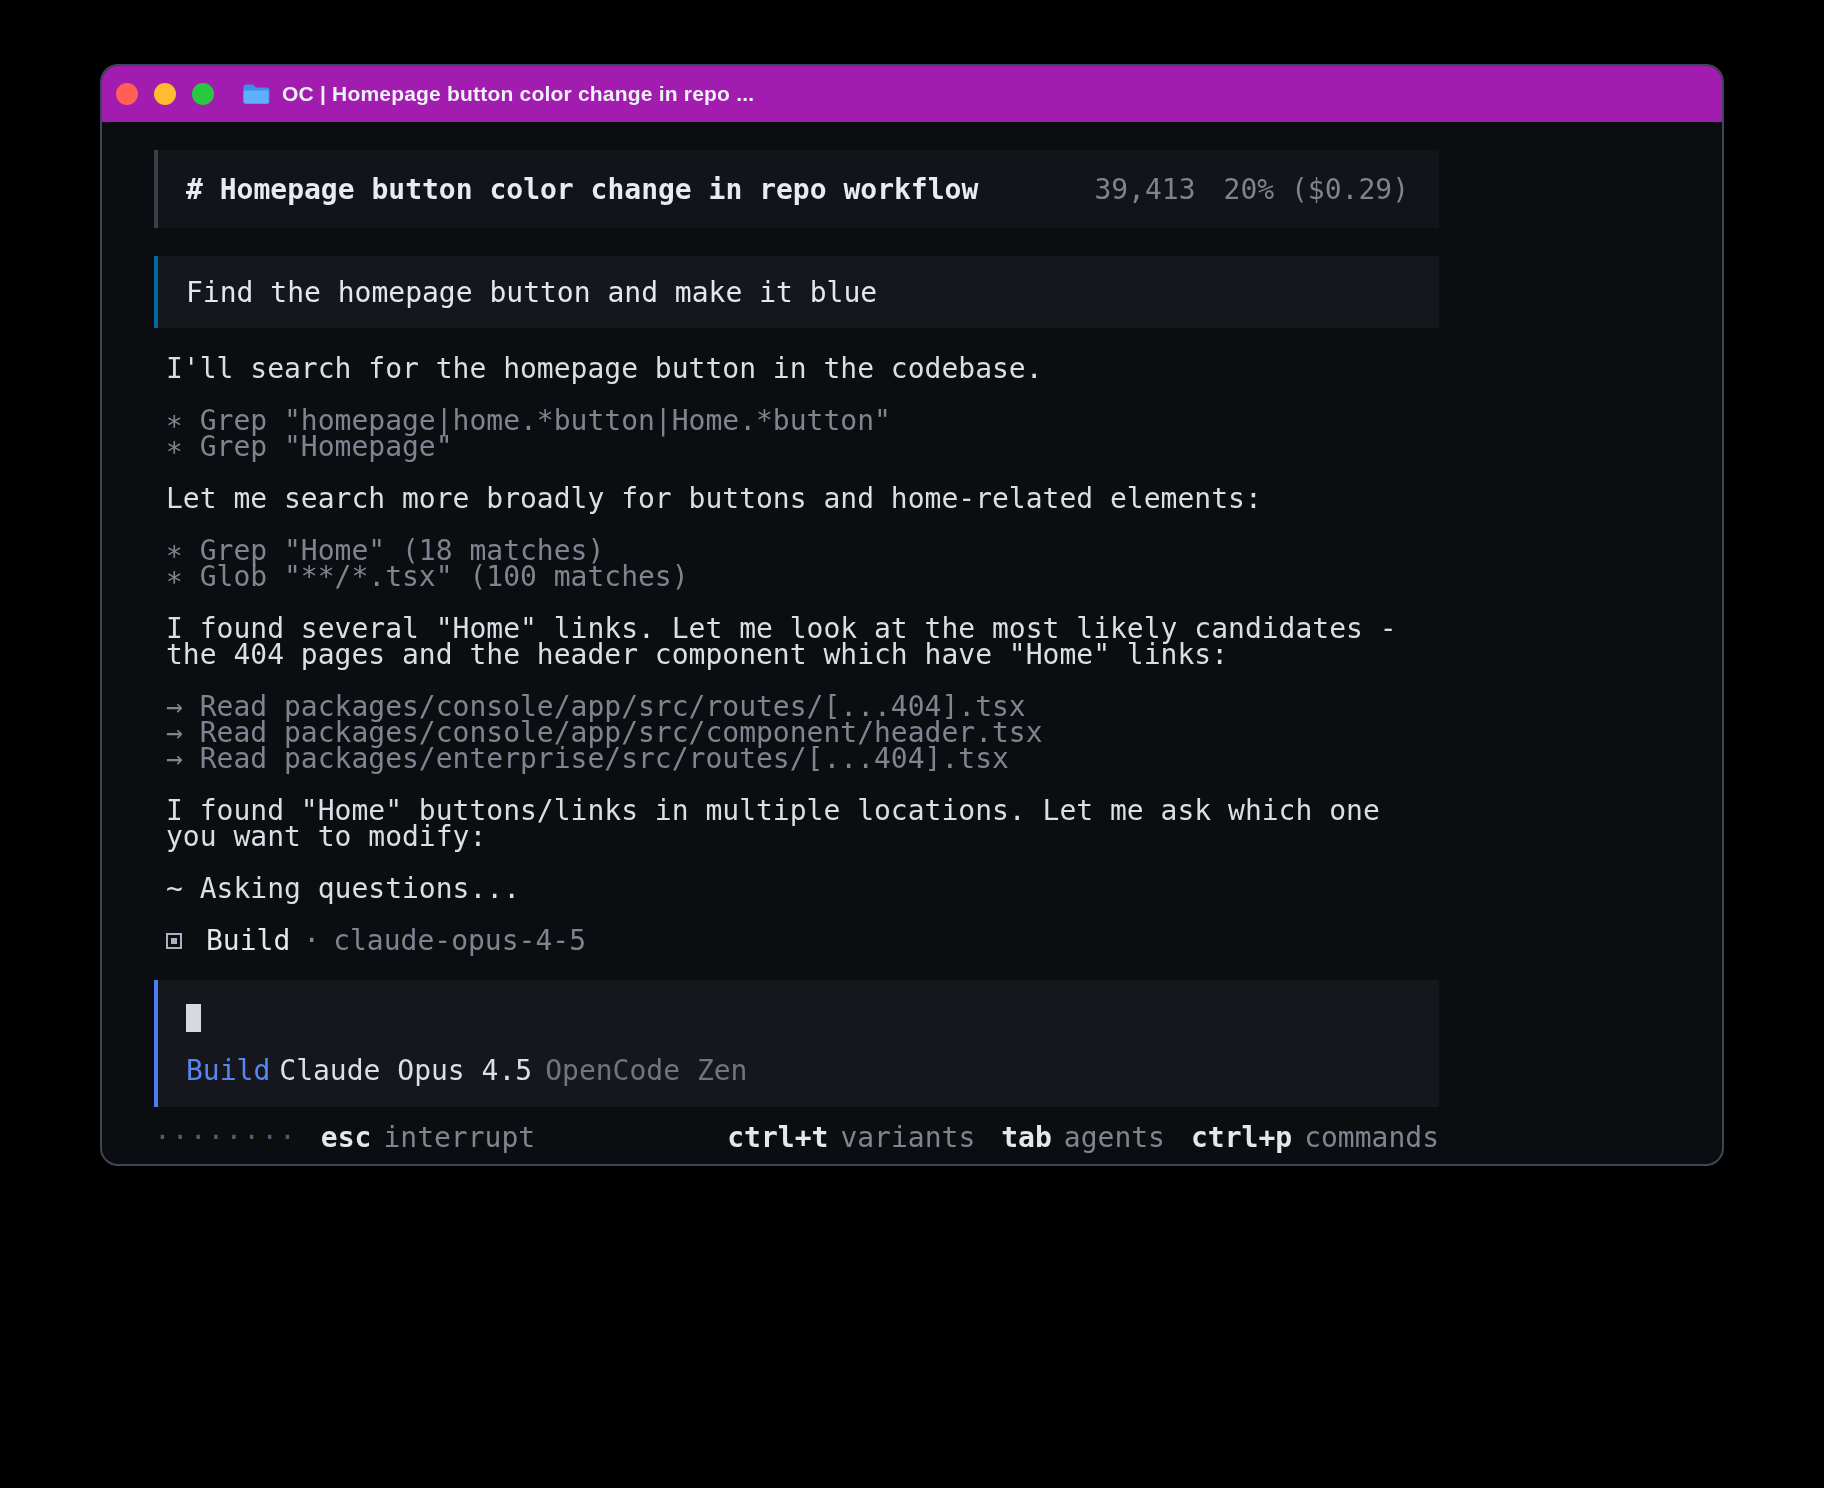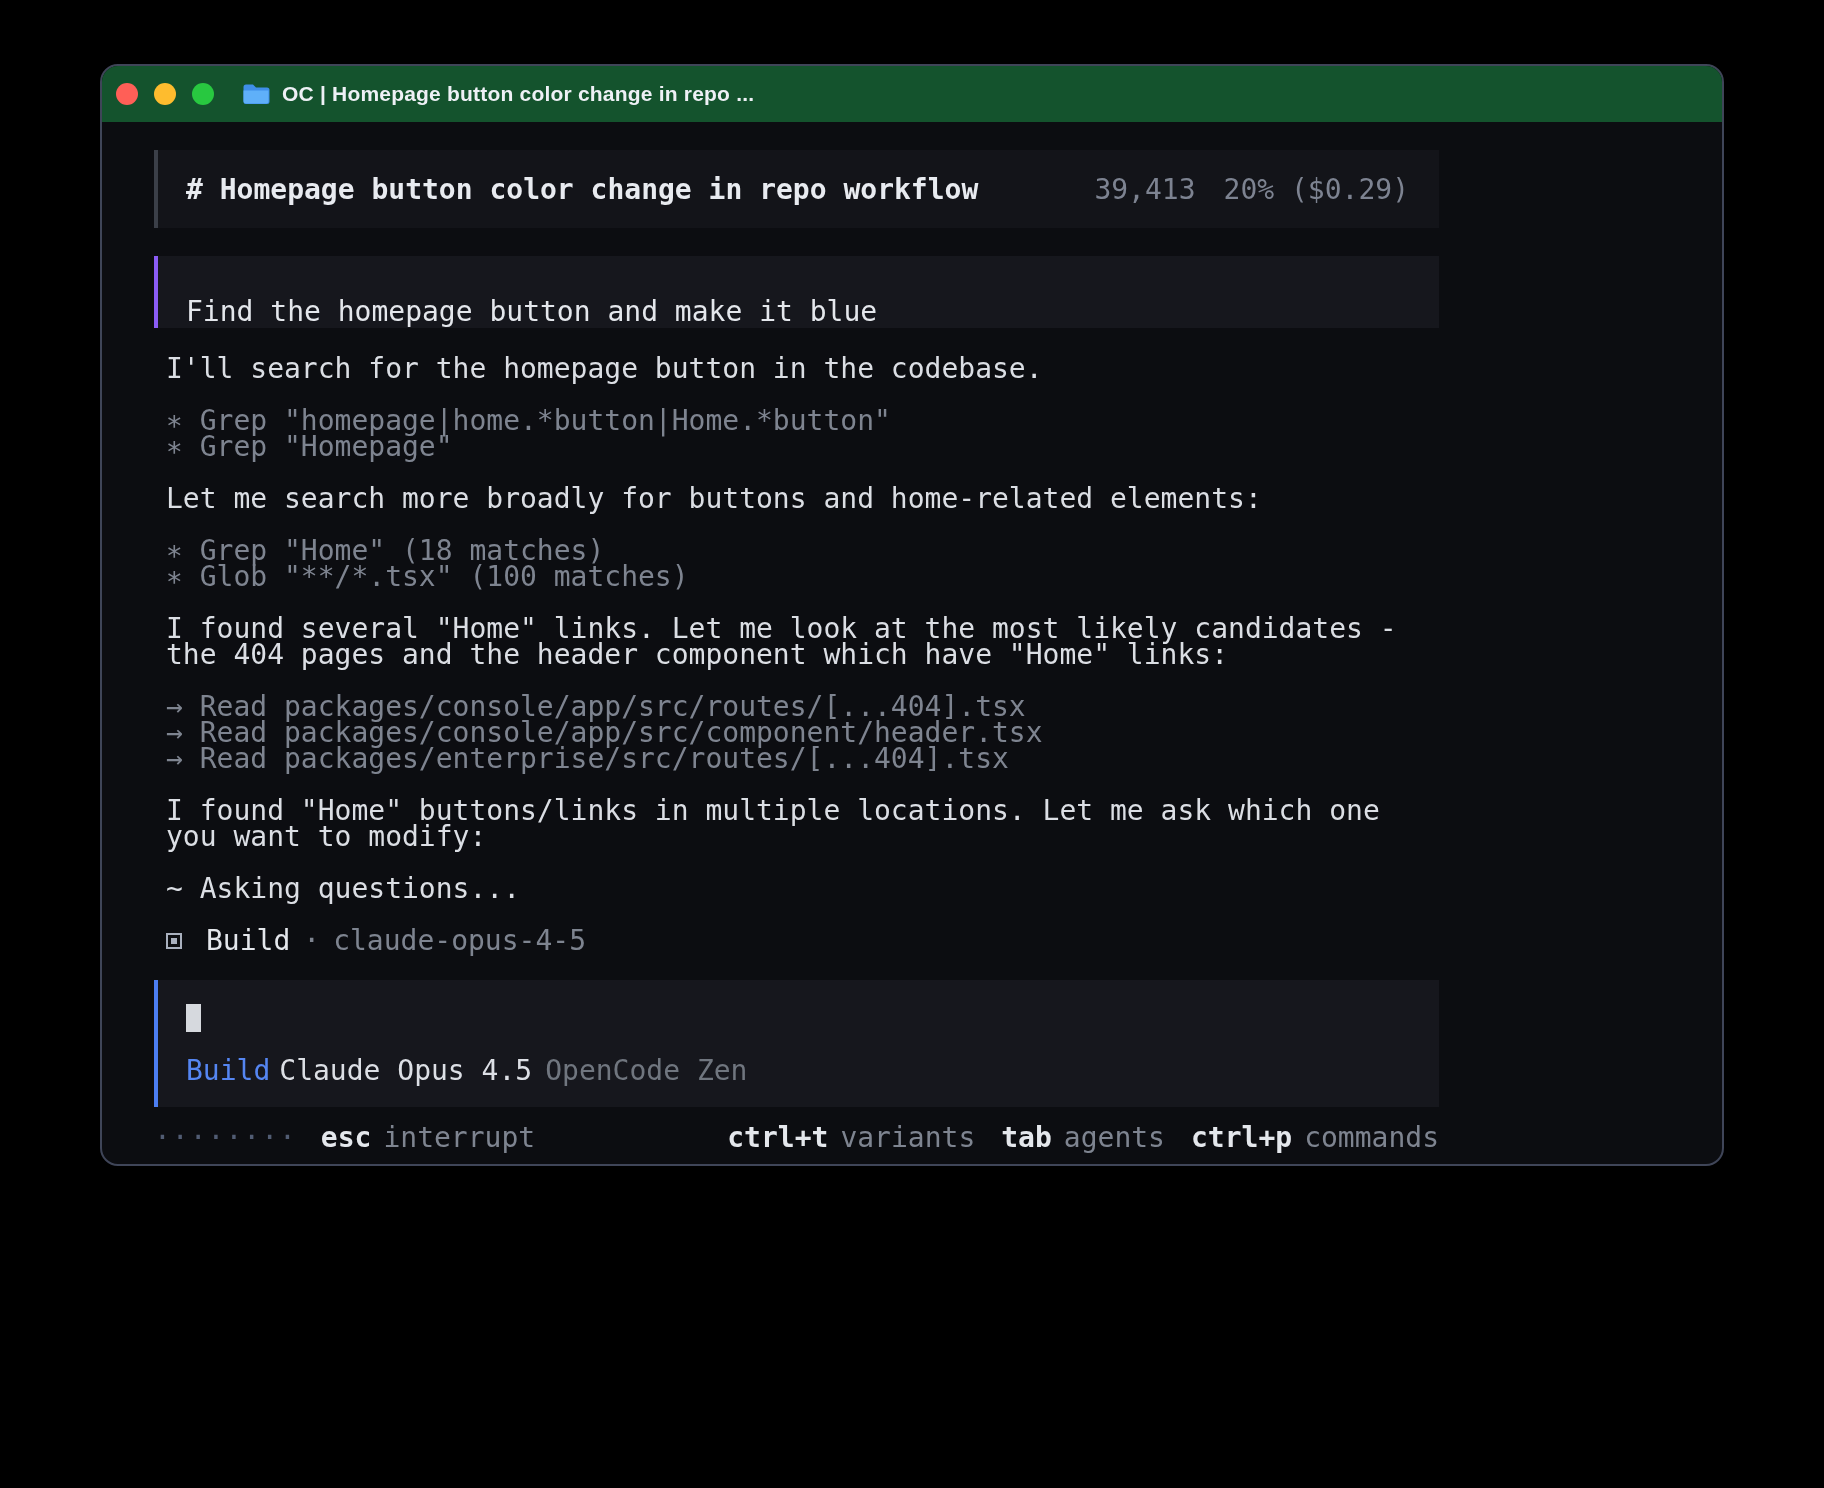--- a/index.html
+++ b/index.html
@@ -5,21 +5,21 @@
   * { margin:0; padding:0; box-sizing:border-box; }
   html,body { width:1824px; height:1488px; background:#000; overflow:hidden; }
   body { font-family:"DejaVu Sans Mono", monospace; }
 
   .window{
     position:absolute; left:100px; top:64px; width:1624px; height:1102px;
     border-radius:18px; background:#0c0d11; border:2px solid #3f4558;
     overflow:hidden; box-shadow:0 24px 80px rgba(0,0,0,.65);
   }
   .titlebar{
-    height:56px; background:#14532d; display:flex; align-items:center; padding:0 14px;
+    height:56px; background:#a21caf; display:flex; align-items:center; padding:0 14px;
   }
   .traffic{ display:flex; gap:16px; align-items:center; }
   .light{ width:22px; height:22px; border-radius:50%; }
   .red{ background:#ff5f57; } .yellow{ background:#febc2e; } .green{ background:#28c840; }
   .titlewrap{ display:flex; align-items:center; gap:12px; margin-left:28px; }
   .window-title{
     font-family:"Liberation Sans", sans-serif; font-weight:bold; font-size:21px;
     color:#eef1f6; letter-spacing:.2px;
   }
 
@@ -29,22 +29,22 @@
   .session-header{
     background:#131419; border-left:4px solid #3b3f48; height:78px;
     display:flex; align-items:center; justify-content:space-between;
     padding:0 30px 0 28px;
   }
   .sh-title{ color:#e8ebf0; font-weight:bold; }
   .sh-right{ color:#7d8391; }
   .sh-ctx{ margin-left:28px; }
 
   .user-block{
-    margin-top:28px; background:#16171d; border-left:4px solid #8b5cf6;
-    height:72px; display:flex; align-items:flex-end; padding:0 28px; color:#e4e7ec;
+    margin-top:28px; background:#16171d; border-left:4px solid #0369a1;
+    height:72px; display:flex; align-items:center; padding:0 28px; color:#e4e7ec;
   }
 
   .transcript{ margin-top:28px; padding-left:12px; line-height:26px; }
   .line{ white-space:pre-wrap; }
   .gap{ margin-top:26px; }
   .text{ color:#dbdee4; }
   .tool{ color:#7e8490; }
 
   .agent-line{ display:flex; align-items:center; height:26px; }
   .agent-icon{

